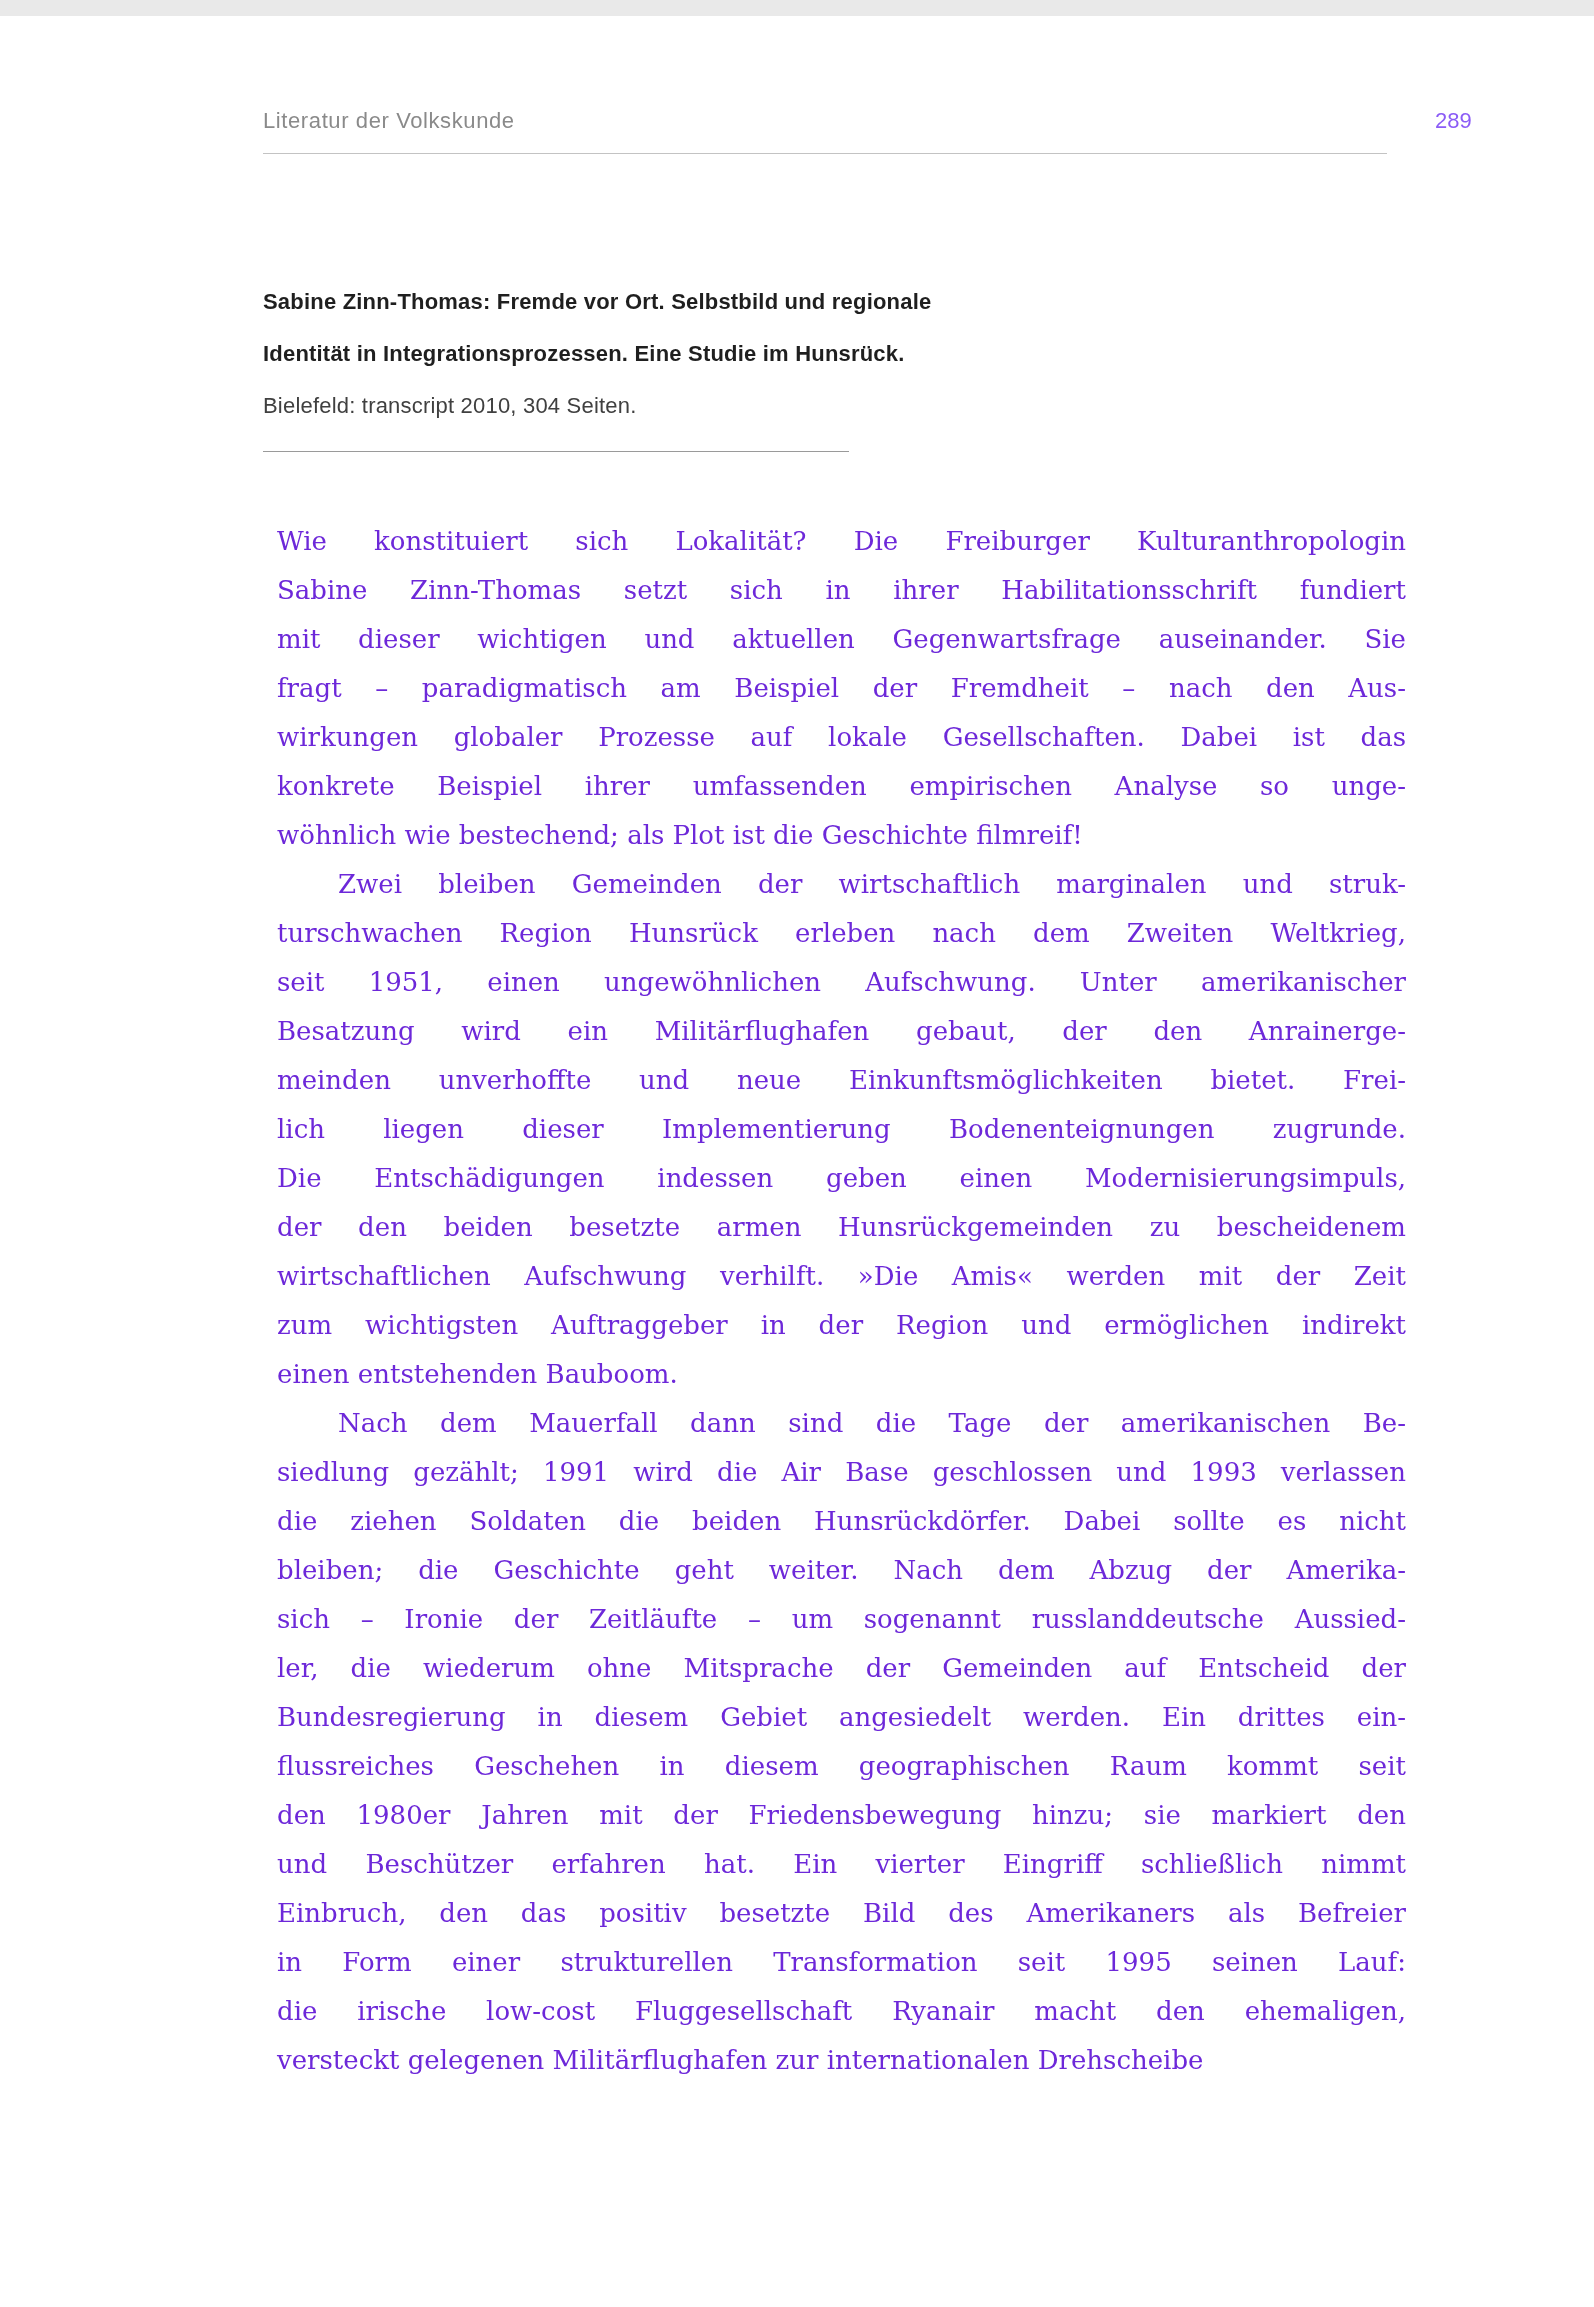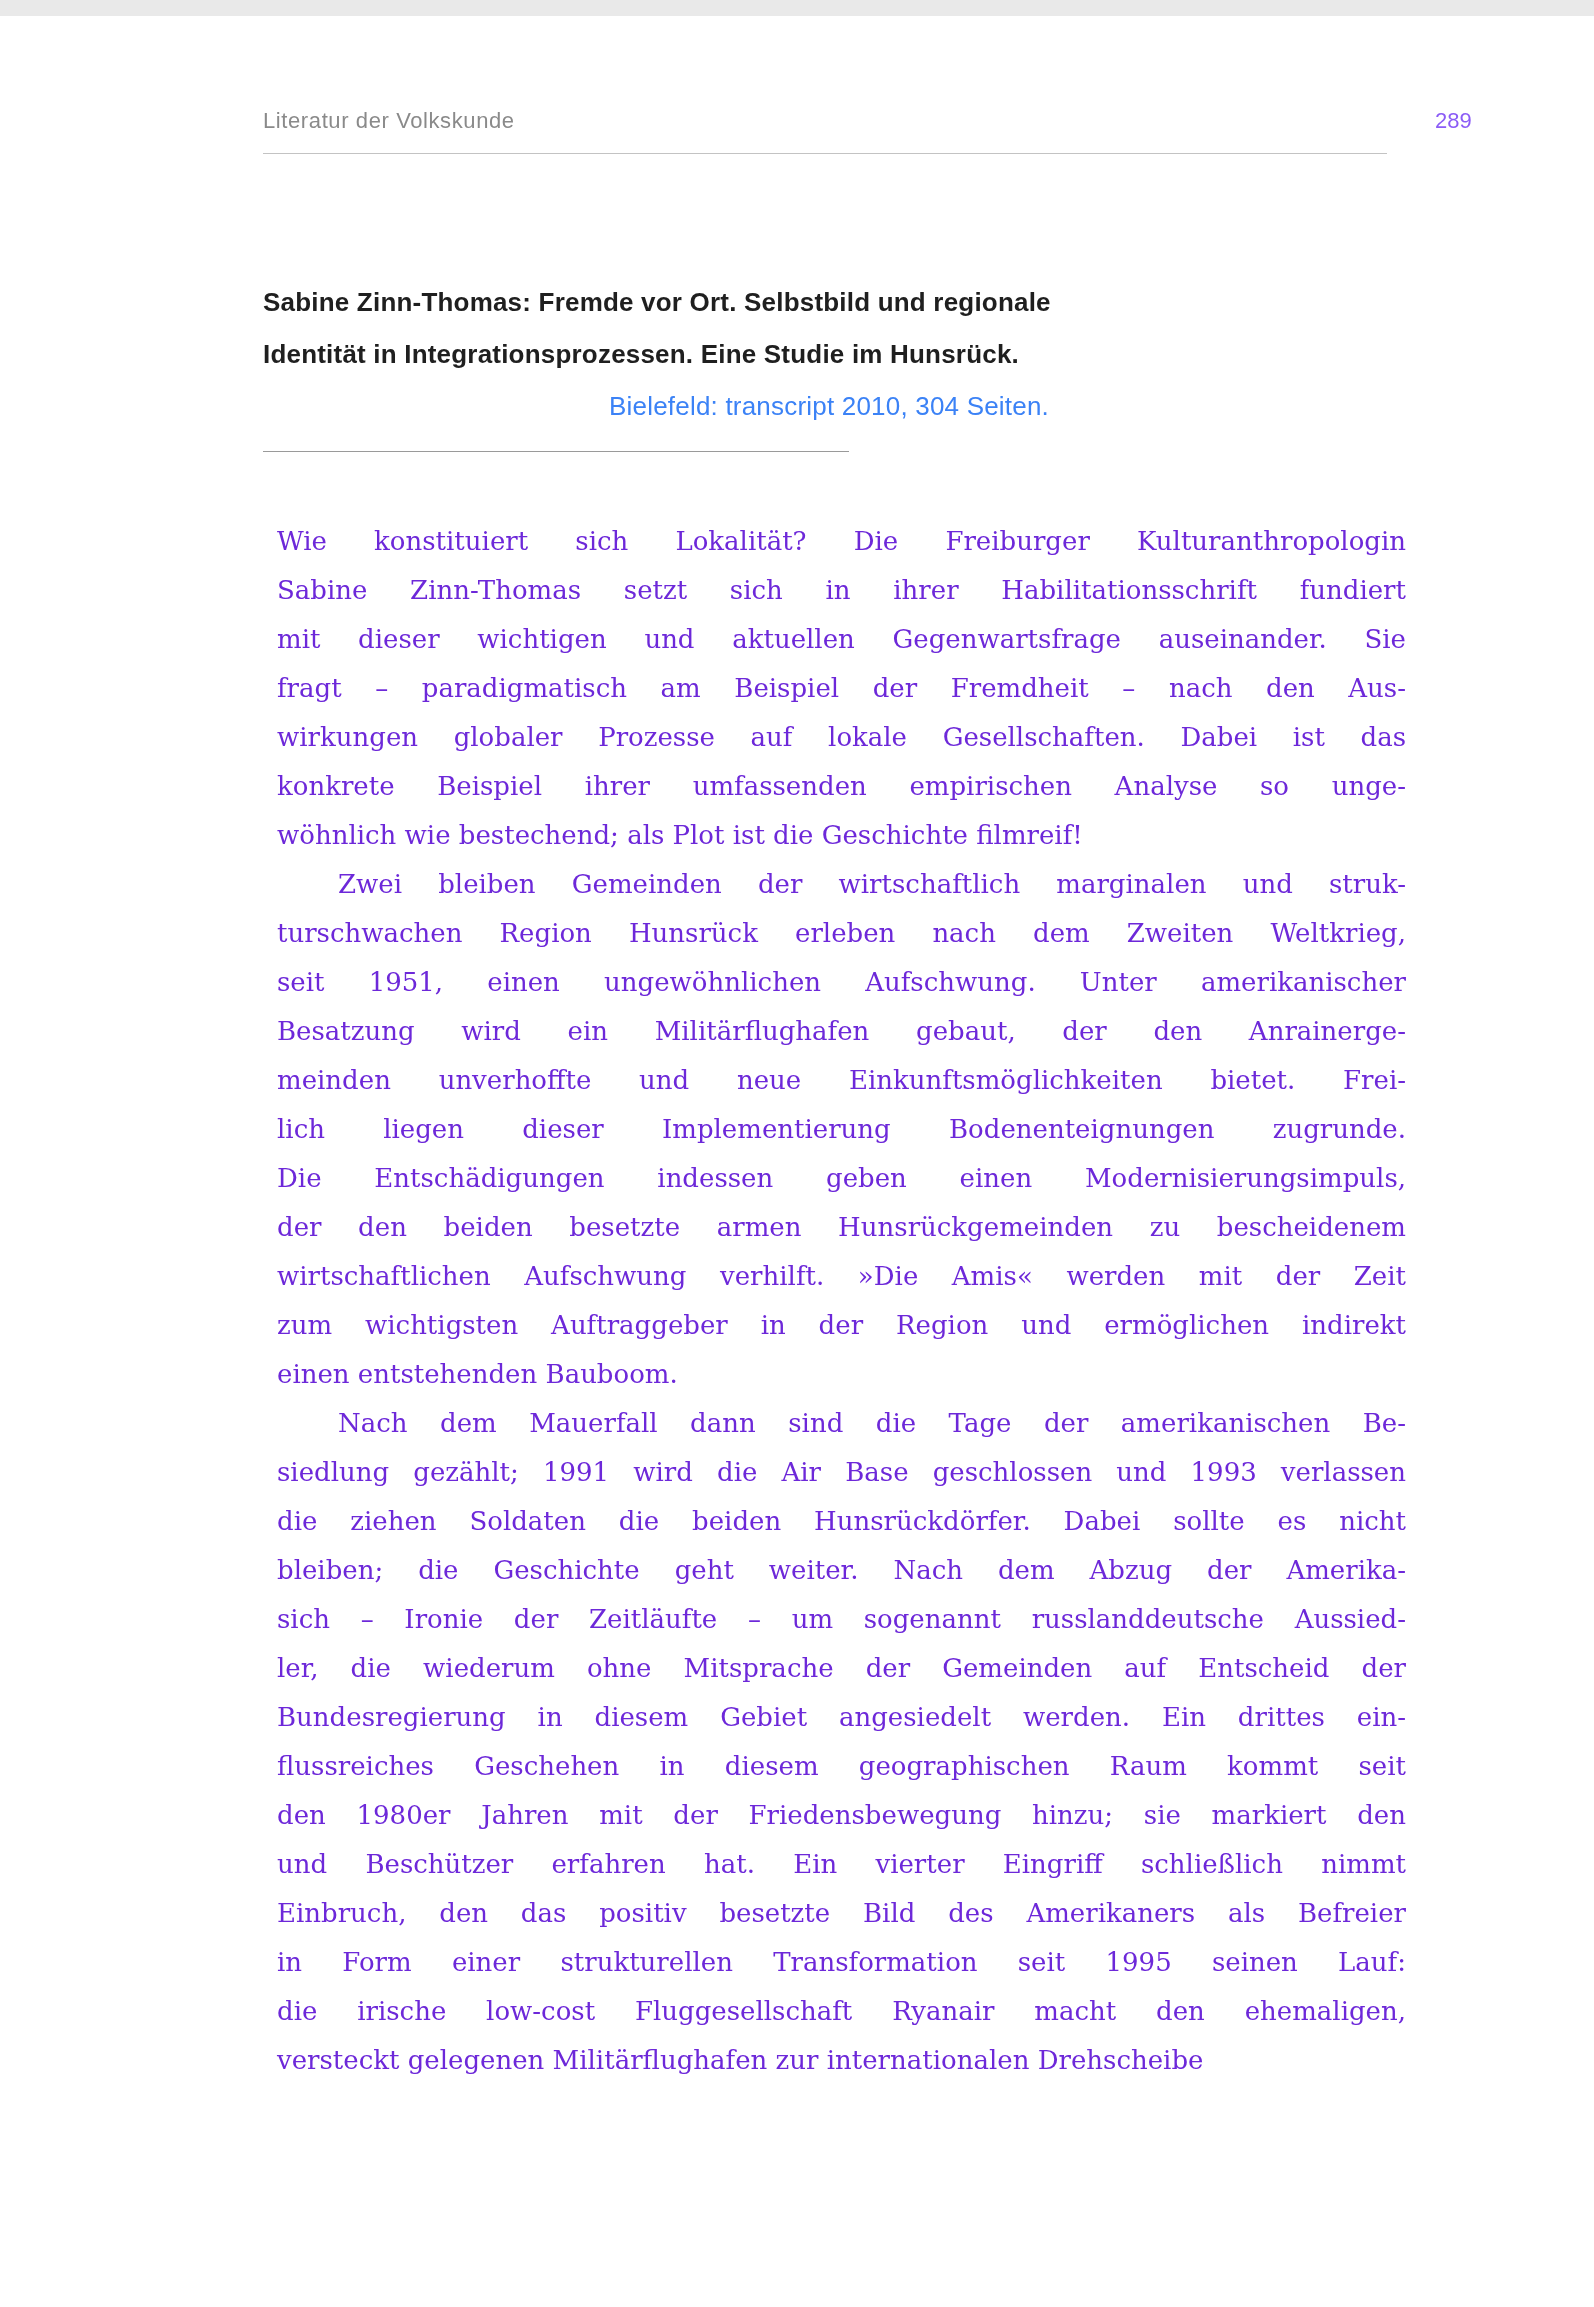--- a/index.html
+++ b/index.html
@@ -43,30 +43,29 @@
     border-top: 1.6px solid #c3c3c3;
   }
 
   
   .review-title {
     position: absolute;
     top: 260px;
     left: 263px;
     width: 1132px;
     font-family: "Liberation Sans", sans-serif;
-    font-size: 26px;
+    font-size: 22px;
     line-height: 52px;
     font-weight: bold;
     color: #1f1f1f;
     letter-spacing: 0.2px;
   }
   .review-imprint {
     font-weight: normal;
-    color: #3b82f6;
-    text-align: center;
+    color: #404040;
   }
   .title-rule {
     position: absolute;
     top: 435px;
     left: 263px;
     width: 586px;
     height: 0;
     border-top: 1.6px solid #9a9a9a;
   }
 

